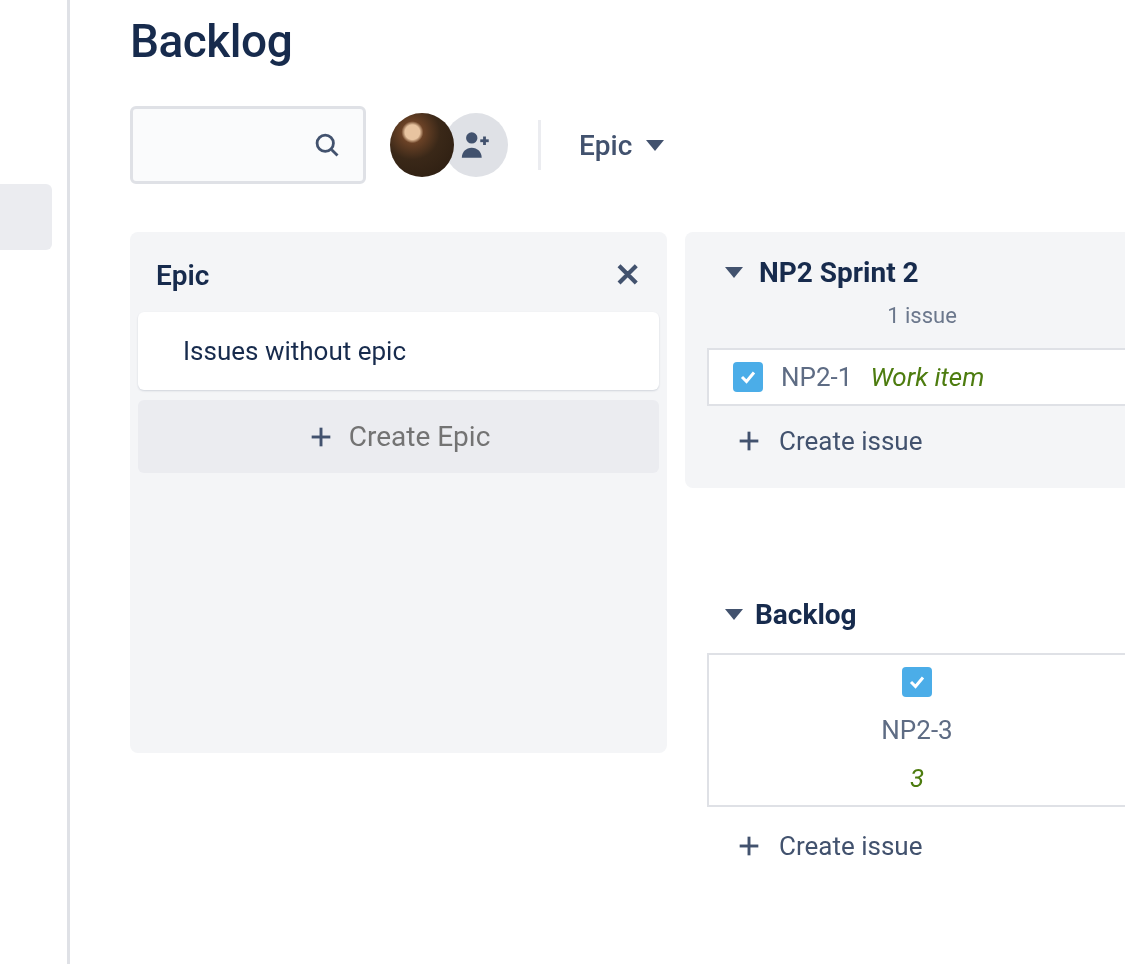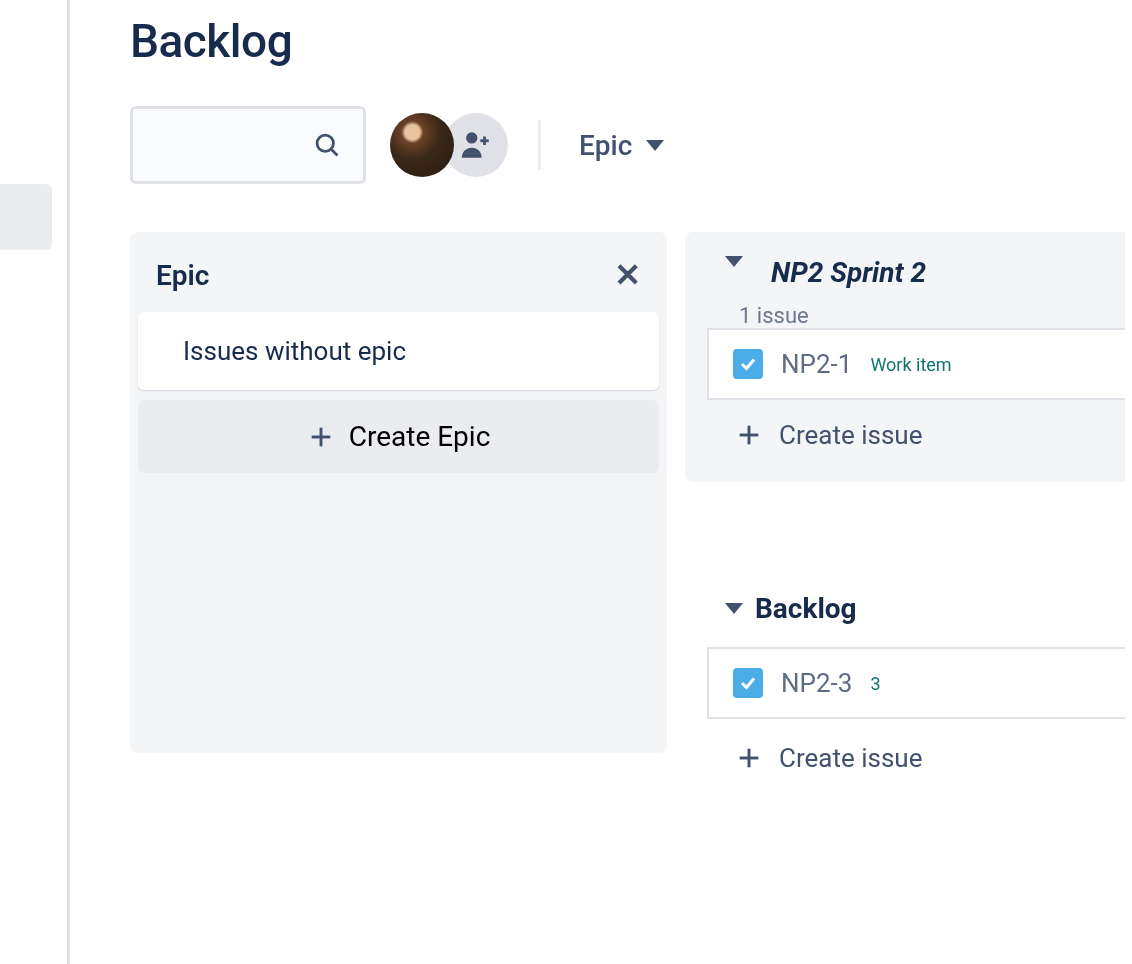--- a/index.html
+++ b/index.html
@@ -149,93 +149,94 @@
   }
   .create-epic-btn {
     background: #EBECF0;
     border-radius: 6px;
     padding: 20px;
     display: flex;
     align-items: center;
     justify-content: center;
     gap: 14px;
     font-size: 28px;
-    color: #000000;
+    color: #737373;
     margin: 10px 8px 0 8px;
   }
   .plus-svg { width: 28px; height: 28px; stroke: #42526E; stroke-width: 2.5; }
   .right-col {
     flex: 1;
     min-width: 440px;
   }
   .sprint-block {
     background: #F4F5F7;
     border-radius: 8px 0 0 8px;
     padding-bottom: 6px;
   }
   .sprint-header {
     display: flex;
-    gap: 28px;
+    align-items: center;
+    gap: 16px;
     padding: 24px 20px 8px 40px;
-    font-style: italic;
   }
   .chevron-down-sm {
     width: 0; height: 0;
     border-left: 9px solid transparent;
     border-right: 9px solid transparent;
     border-top: 11px solid #42526E;
   }
   .sprint-title { font-size: 28px; font-weight: 700; color: #172B4D; }
   .sprint-sub {
-    padding: 6px 20px 0 54px;
+    padding: 6px 20px 20px 54px;
     font-size: 22px;
     color: #6B778C;
+    text-align: center;
   }
   .issue-row {
     background: #fff;
     border: 2px solid #DFE1E6;
     border-right: none;
-    padding: 19px 24px;
+    padding: 12px 24px;
     display: flex;
     align-items: center;
     gap: 18px;
     margin-left: 22px;
   }
   .issue-row + .issue-row { border-top: none; }
   .issue-type-icon {
     width: 30px;
     height: 30px;
     background: #4BADE8;
     border-radius: 4px;
     display: flex;
     align-items: center;
     justify-content: center;
     flex-shrink: 0;
   }
   .issue-type-icon svg { width: 18px; height: 18px; }
   .issue-key { font-size: 26px; color: #5E6C84; }
-  .issue-summary { font-size: 18px; color: #0f766e; }
+  .issue-summary { font-size: 26px; color: #4d7c0f; font-style: italic; }
   .create-issue-row {
     padding: 20px 24px 26px 50px;
     display: flex;
     align-items: center;
     gap: 16px;
     font-size: 26px;
     color: #42526E;
   }
   .backlog-block {
     margin-top: 110px;
   }
   .backlog-header {
     display: flex;
     align-items: center;
     gap: 12px;
     padding: 0 20px 22px 40px;
   }
-  .backlog-issues .issue-row { margin-left: 22px; border-right: none; }
+  .backlog-issues .issue-row { margin-left: 22px; border-right: none; flex-direction: column; }
   .backlog-create {
     padding: 24px 24px 0 50px;
     display: flex;
     align-items: center;
     gap: 16px;
     font-size: 26px;
     color: #42526E;
   }
 </style>
 </head>

